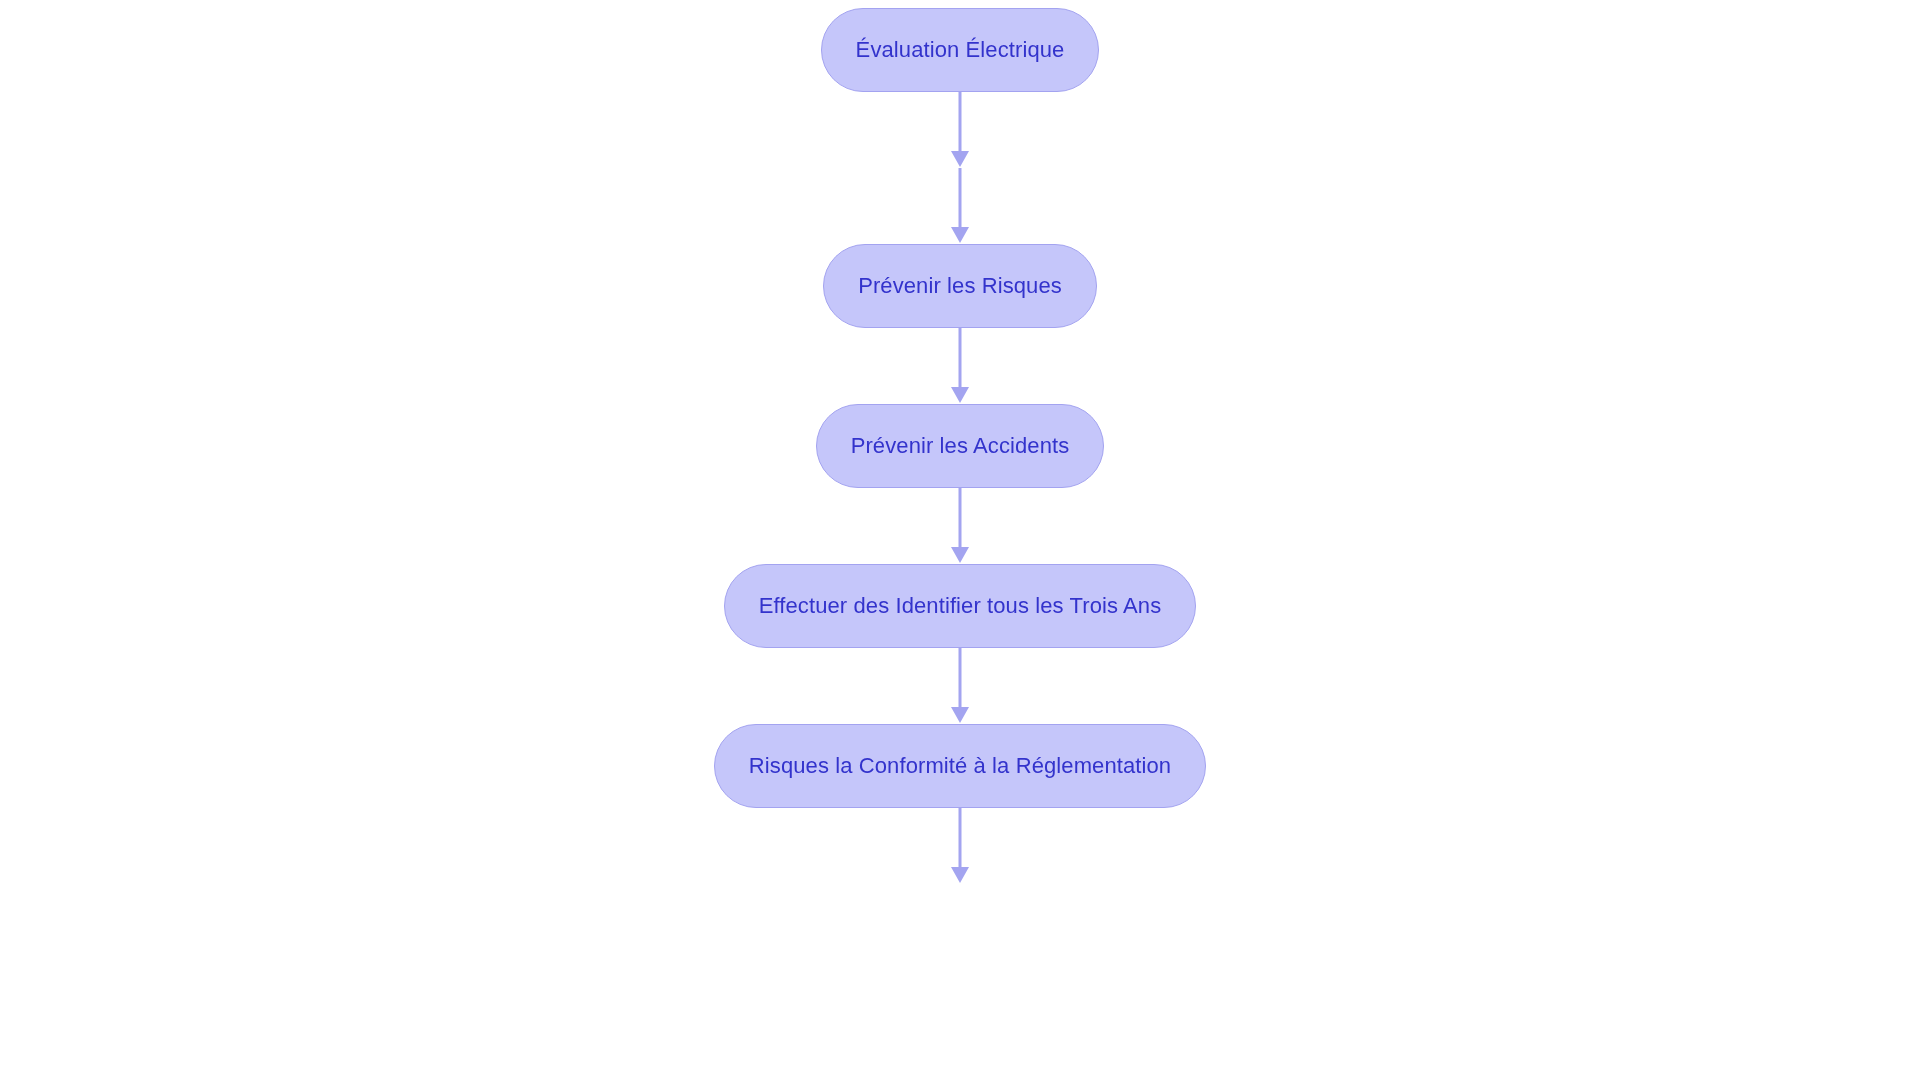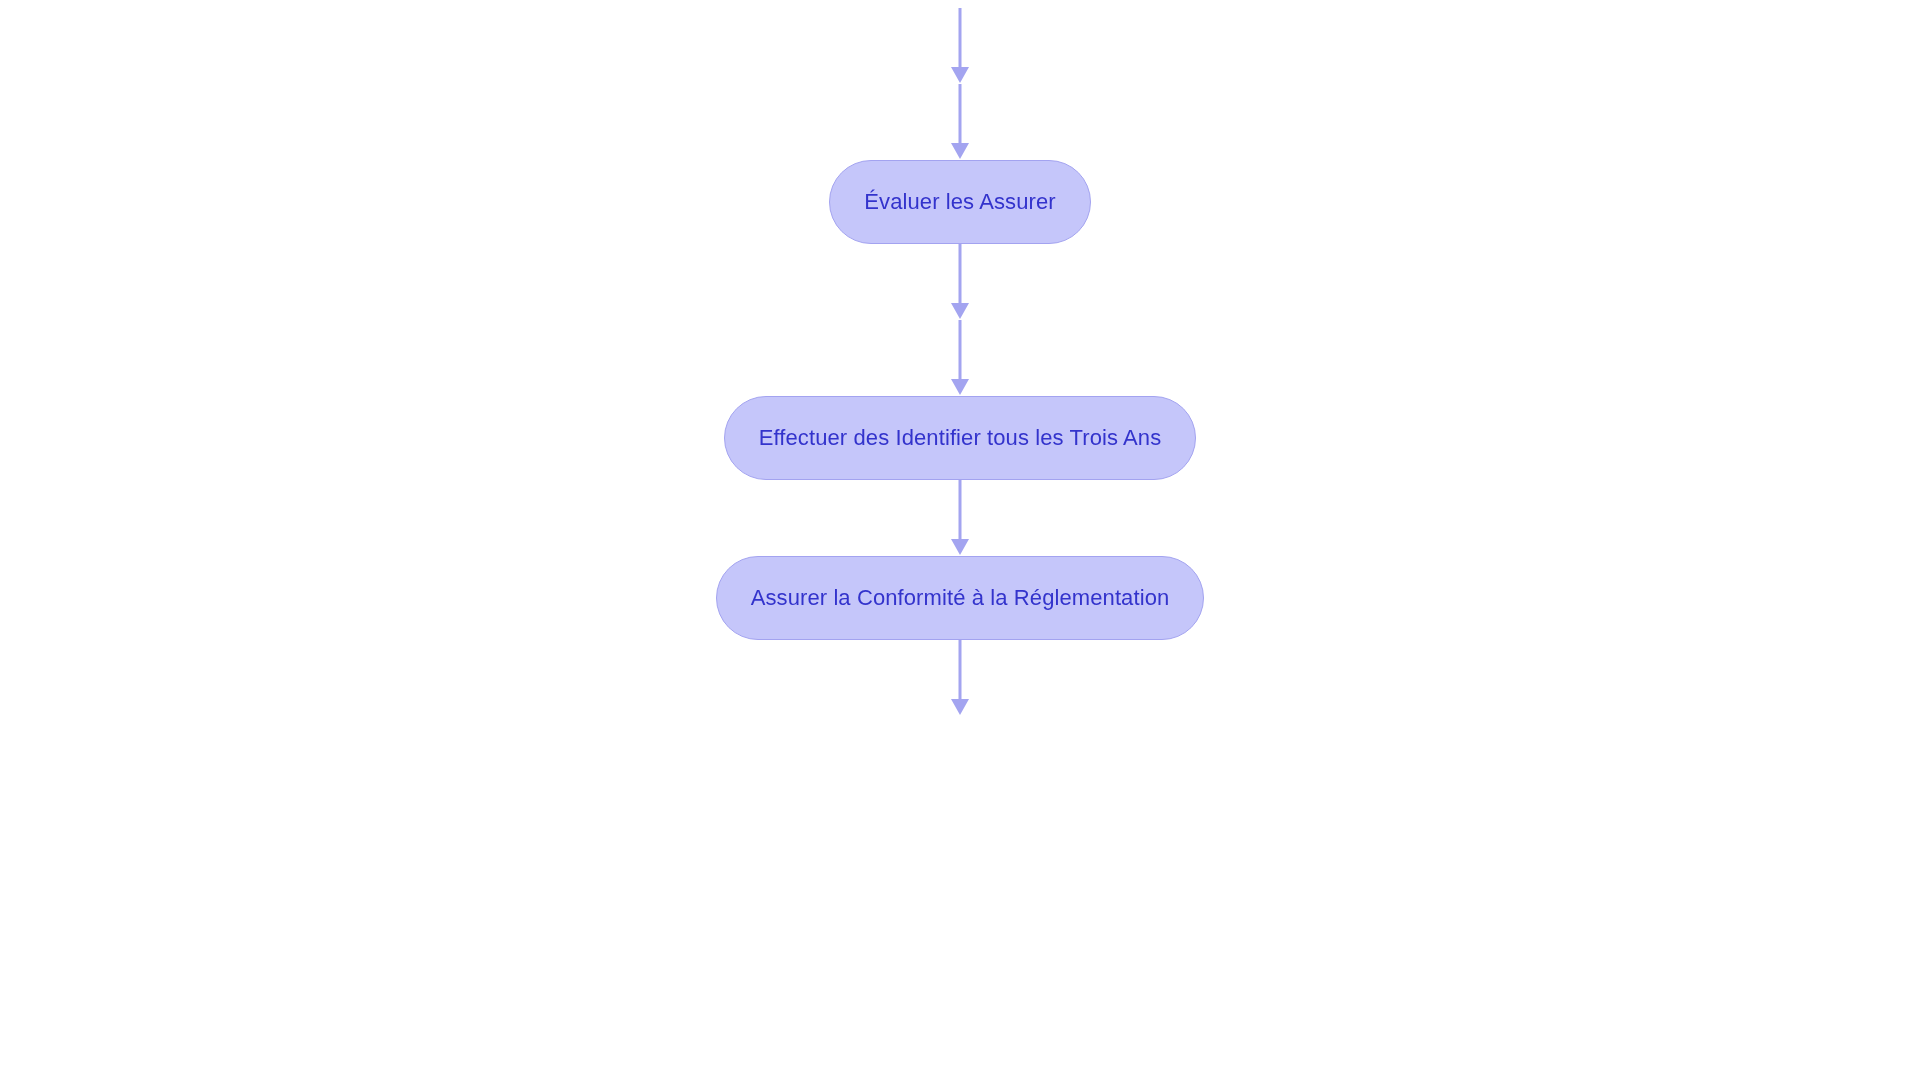--- a/index.html
+++ b/index.html
@@ -89,58 +89,64 @@
   .top-gap { flex: 0 0 auto; height: 8px; width: 1px; }
 </style>
 </head>
 <body>
 
 <div id="flowchart-canvas">
   <div class="flow-column">
 
     <div class="top-gap"></div>
 
+    <div class="node">
+      <span class="node-label">Évaluation Électrique</span>
+    </div>
 
     <div class="connector">
       <div class="connector-line"></div>
       <div class="connector-head"></div>
     </div>
 
 
     <div class="connector">
       <div class="connector-line"></div>
       <div class="connector-head"></div>
     </div>
 
     <div class="node">
-      <span class="node-label">Évaluer les Assurer</span>
+      <span class="node-label">Prévenir les Risques</span>
     </div>
 
     <div class="connector">
       <div class="connector-line"></div>
       <div class="connector-head"></div>
     </div>
 
+    <div class="node">
+      <span class="node-label">Prévenir les Accidents</span>
+    </div>
 
     <div class="connector">
       <div class="connector-line"></div>
       <div class="connector-head"></div>
     </div>
 
     <div class="node">
       <span class="node-label">Effectuer des Identifier tous les Trois Ans</span>
     </div>
 
     <div class="connector">
       <div class="connector-line"></div>
       <div class="connector-head"></div>
     </div>
 
     <div class="node">
-      <span class="node-label">Assurer la Conformité à la Réglementation</span>
+      <span class="node-label">Risques la Conformité à la Réglementation</span>
     </div>
 
     <div class="connector">
       <div class="connector-line"></div>
       <div class="connector-head"></div>
     </div>
 
 
   </div>
 </div>

